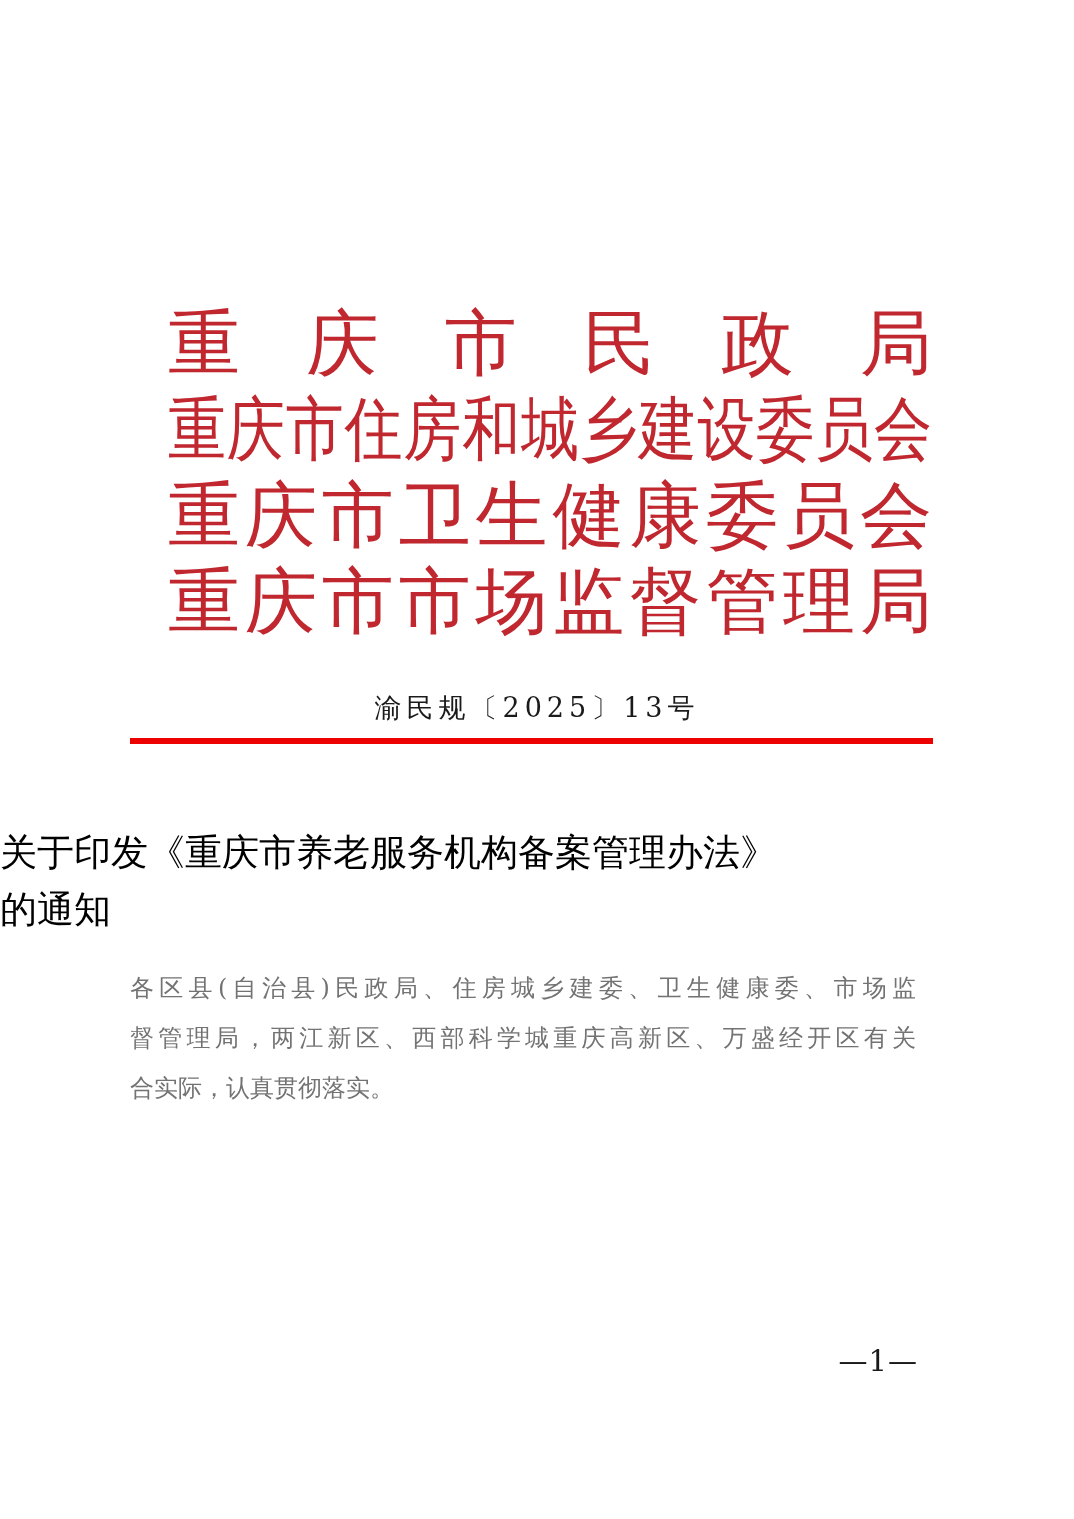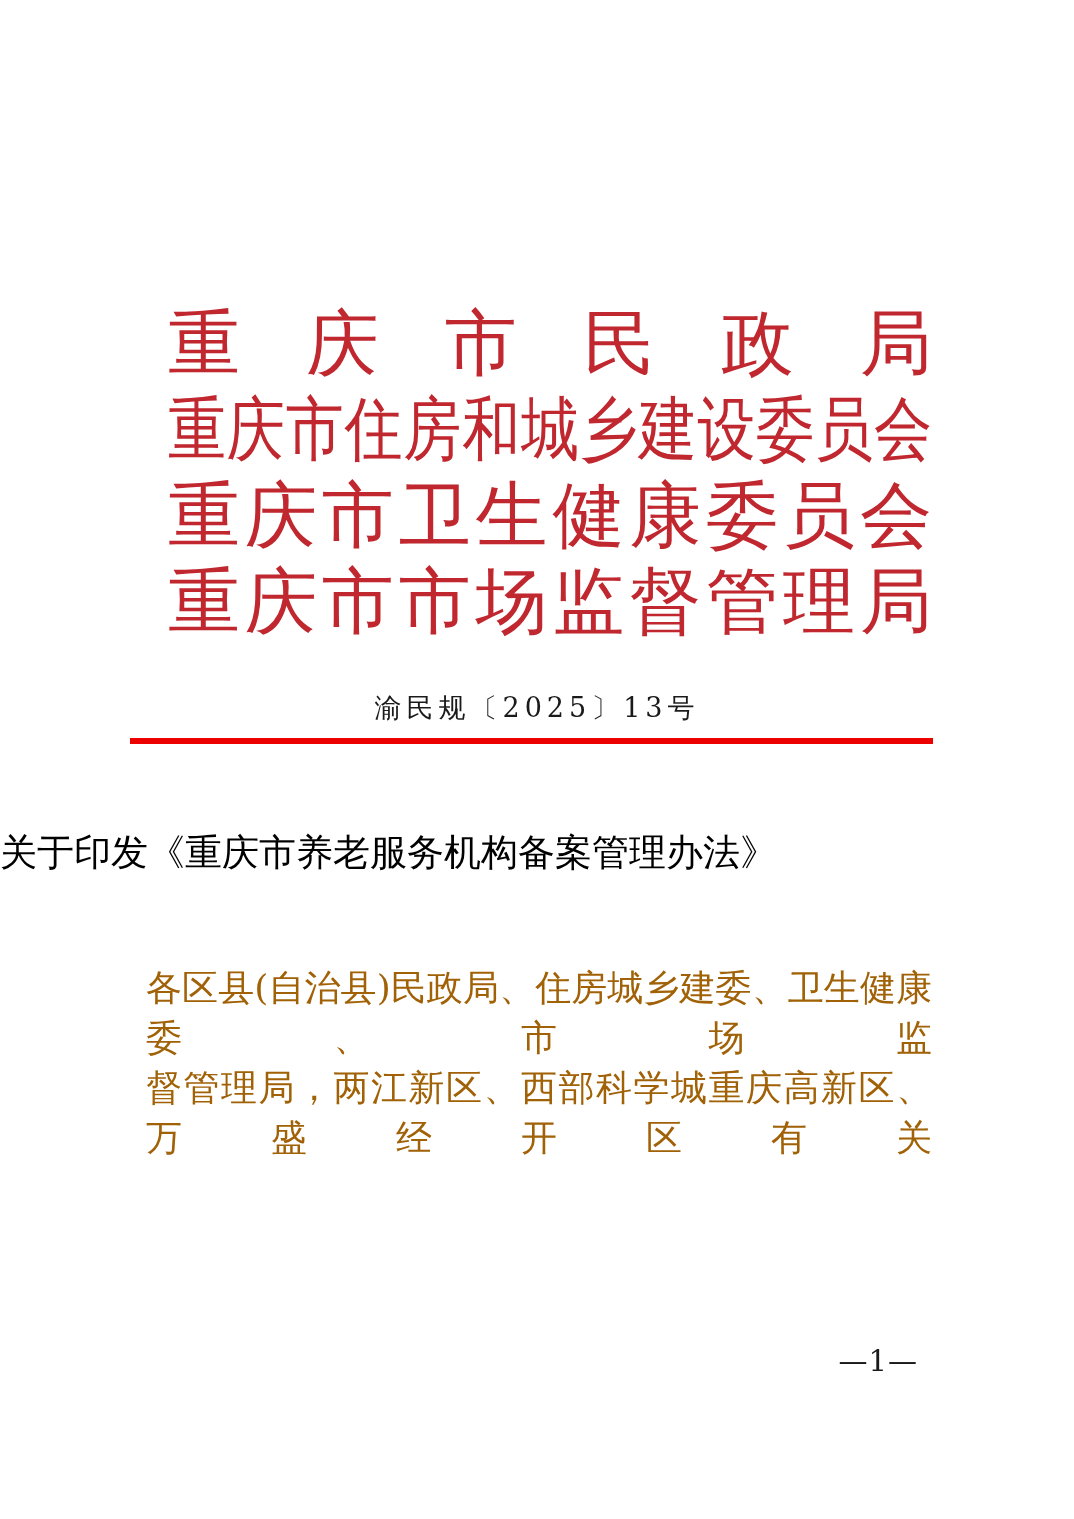--- a/index.html
+++ b/index.html
@@ -73,25 +73,25 @@
     font-weight: 400;
     line-height: 57px;
     color: #000000;
     letter-spacing: 0px;
   }
 
   
   .body-text {
     position: absolute;
     top: 963px;
-    left: 146px;
+    left: 130px;
     width: 786px;
-    font-size: 36px;
+    font-size: 24px;
     line-height: 50px;
-    color: #a16207;
+    color: #737373;
   }
   .body-line { white-space: nowrap; }
   .body-line.justify {
     white-space: normal;
     text-align: justify;
     text-align-last: justify;
     text-justify: inter-character;
   }
   .body-line.indent { text-indent: 56px; }
 
@@ -159,22 +159,24 @@
         <span>局</span>
       </div>
   </div>
 
   <div class="doc-number">渝民规〔2025〕13号</div>
 
   <div class="red-rule"></div>
 
   <div class="doc-title">
     <div>关于印发《重庆市养老服务机构备案管理办法》</div>
+    <div>的通知</div>
   </div>
 
   <div class="body-text">
     <div class="body-line justify">各区县(自治县)民政局、住房城乡建委、卫生健康委、市场监</div>
     <div class="body-line justify">督管理局，两江新区、西部科学城重庆高新区、万盛经开区有关</div>
+    <div class="body-line">合实际，认真贯彻落实。</div>
   </div>
 
   <div class="page-number">—1—</div>
 
 </div>
 
 </body></html>

